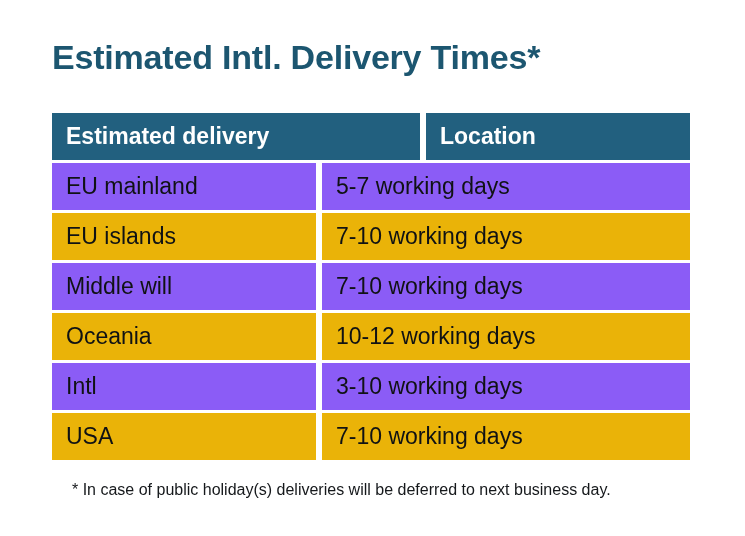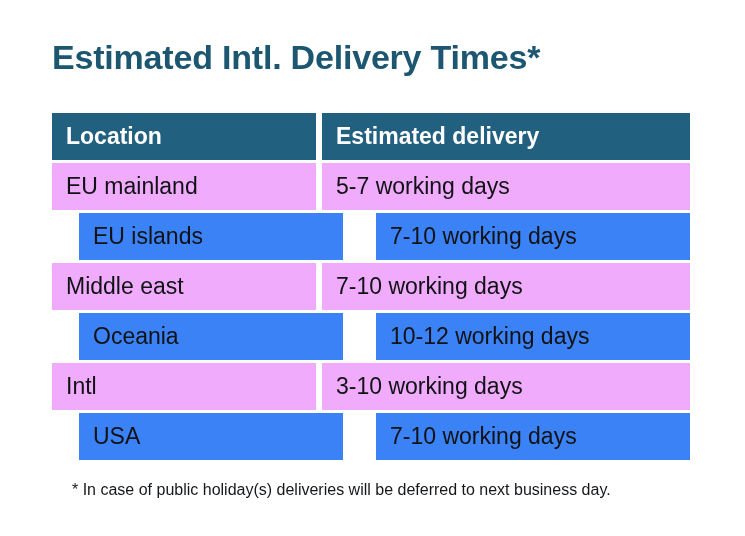--- a/index.html
+++ b/index.html
@@ -72,25 +72,24 @@
   .row-header .cell {
     background: #22607f;
     color: #ffffff;
     font-weight: 700;
     font-size: 23px;
     height: 47px;
   }
 
   
   .row-shade .cell {
-    background: #f0abfc;
+    background: #8b5cf6;
   }
   .row-light .cell {
-    background: #3b82f6;
-    margin-left: 27px;
+    background: #eab308;
   }
 
   
   .footnote {
     position: absolute;
     left: 72px;
     top: 479px;
     font-size: 16px;
     color: #15181b;
     white-space: nowrap;
@@ -100,36 +99,36 @@
 </head>
 <body>
 
 <div class="page">
 
   <div class="page-title">Estimated Intl. Delivery Times*</div>
 
   <div class="table">
 
     <div class="row row-header">
+      <div class="cell col-delivery">Estimated delivery</div>
       <div class="cell col-location">Location</div>
-      <div class="cell col-delivery">Estimated delivery</div>
     </div>
 
     <div class="row row-shade">
       <div class="cell col-location">EU mainland</div>
       <div class="cell col-delivery">5-7 working days</div>
     </div>
 
     <div class="row row-light">
       <div class="cell col-location">EU islands</div>
       <div class="cell col-delivery">7-10 working days</div>
     </div>
 
     <div class="row row-shade">
-      <div class="cell col-location">Middle east</div>
+      <div class="cell col-location">Middle will</div>
       <div class="cell col-delivery">7-10 working days</div>
     </div>
 
     <div class="row row-light">
       <div class="cell col-location">Oceania</div>
       <div class="cell col-delivery">10-12 working days</div>
     </div>
 
     <div class="row row-shade">
       <div class="cell col-location">Intl</div>

